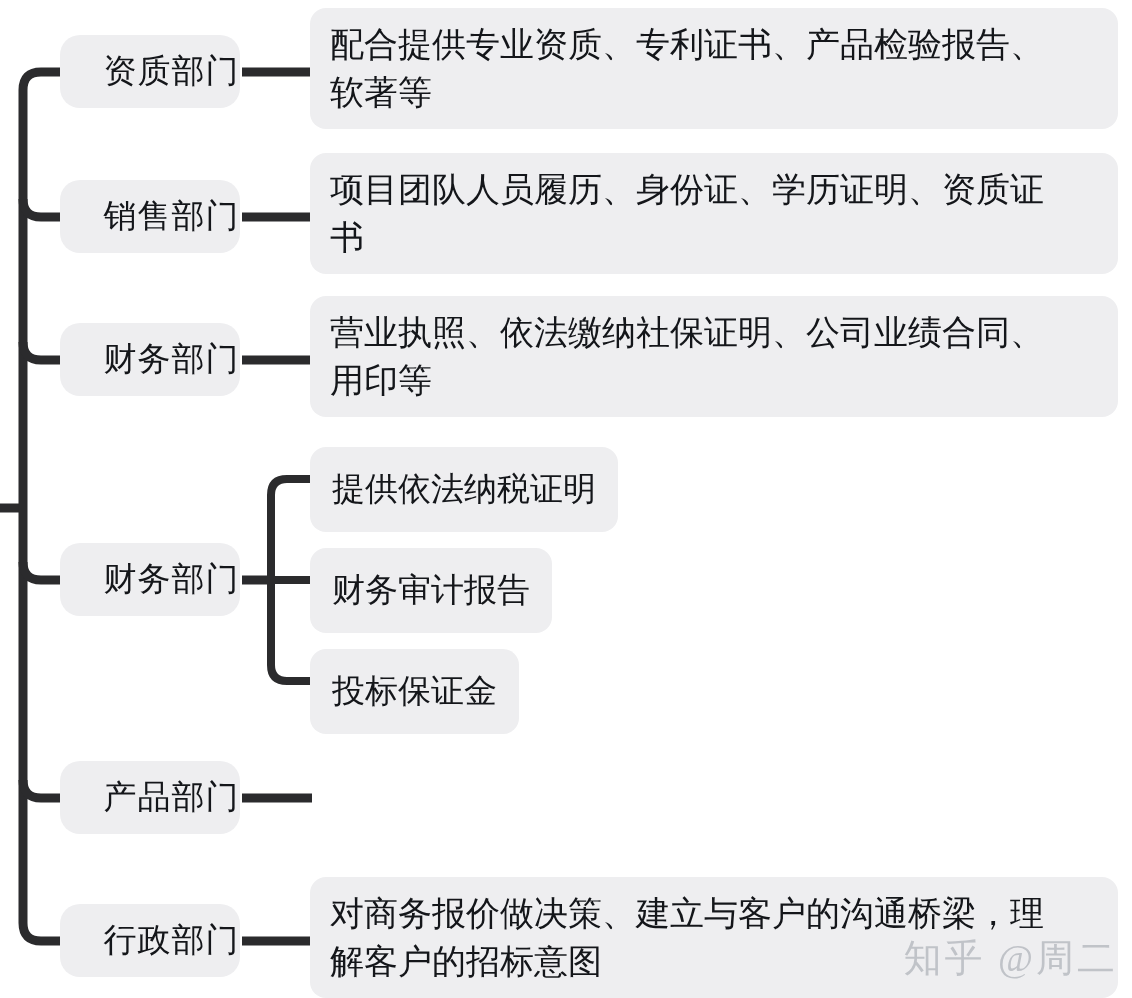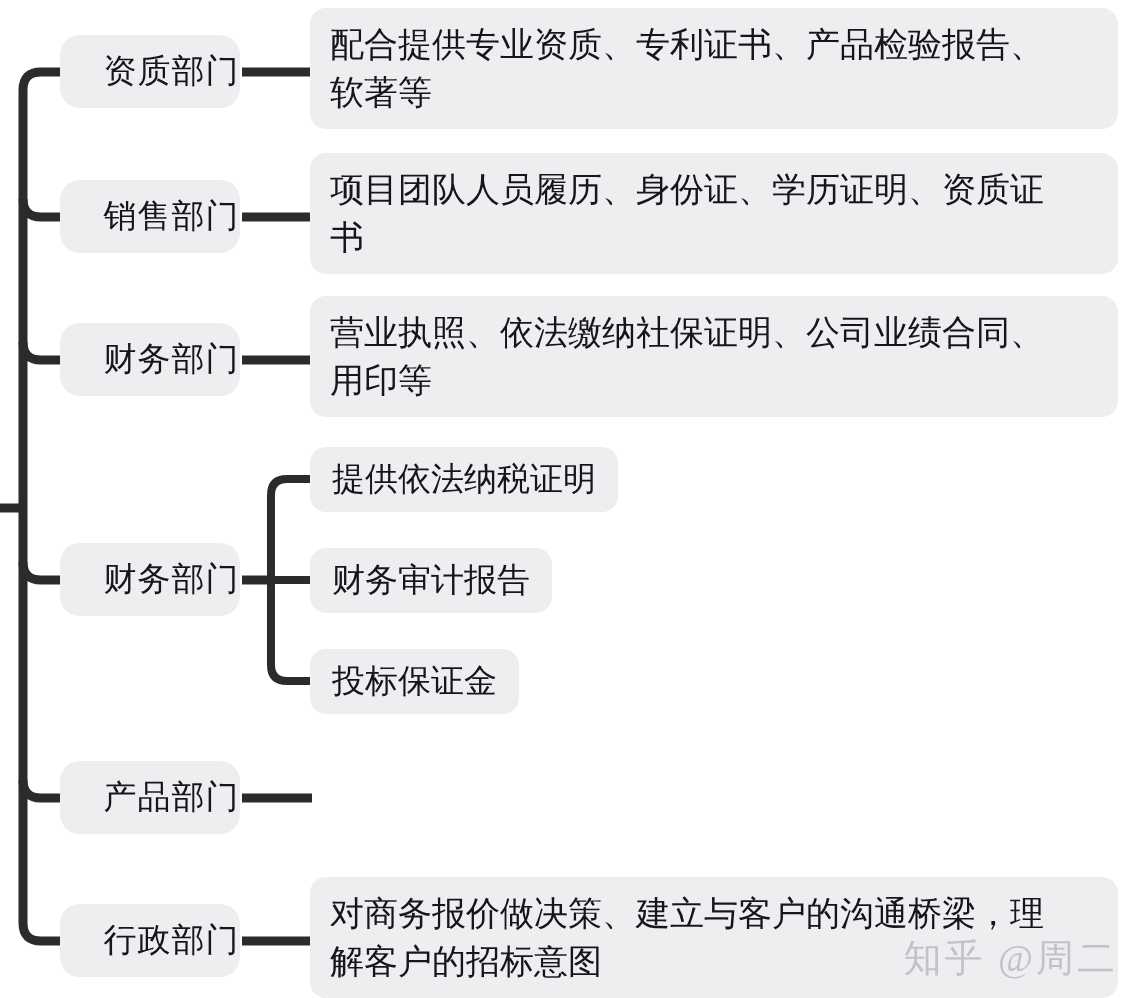--- a/index.html
+++ b/index.html
@@ -38,21 +38,21 @@
     left:310px;
     padding:12px 7px 12px 20px;
     font-size:34px;
     line-height:1.42;
     border-radius:16px;
     display:block;
   }
   .leaf-wide{width:808px;}
   .leaf-sub{
     left:310px;
-    padding:10px 22px;
+    padding:20px 22px;
     font-size:33px;
     border-radius:16px;
     display:inline-block;
     width:auto;
   }
   .leaf span{display:block;}
 
   
   #watermark{
     position:absolute;

